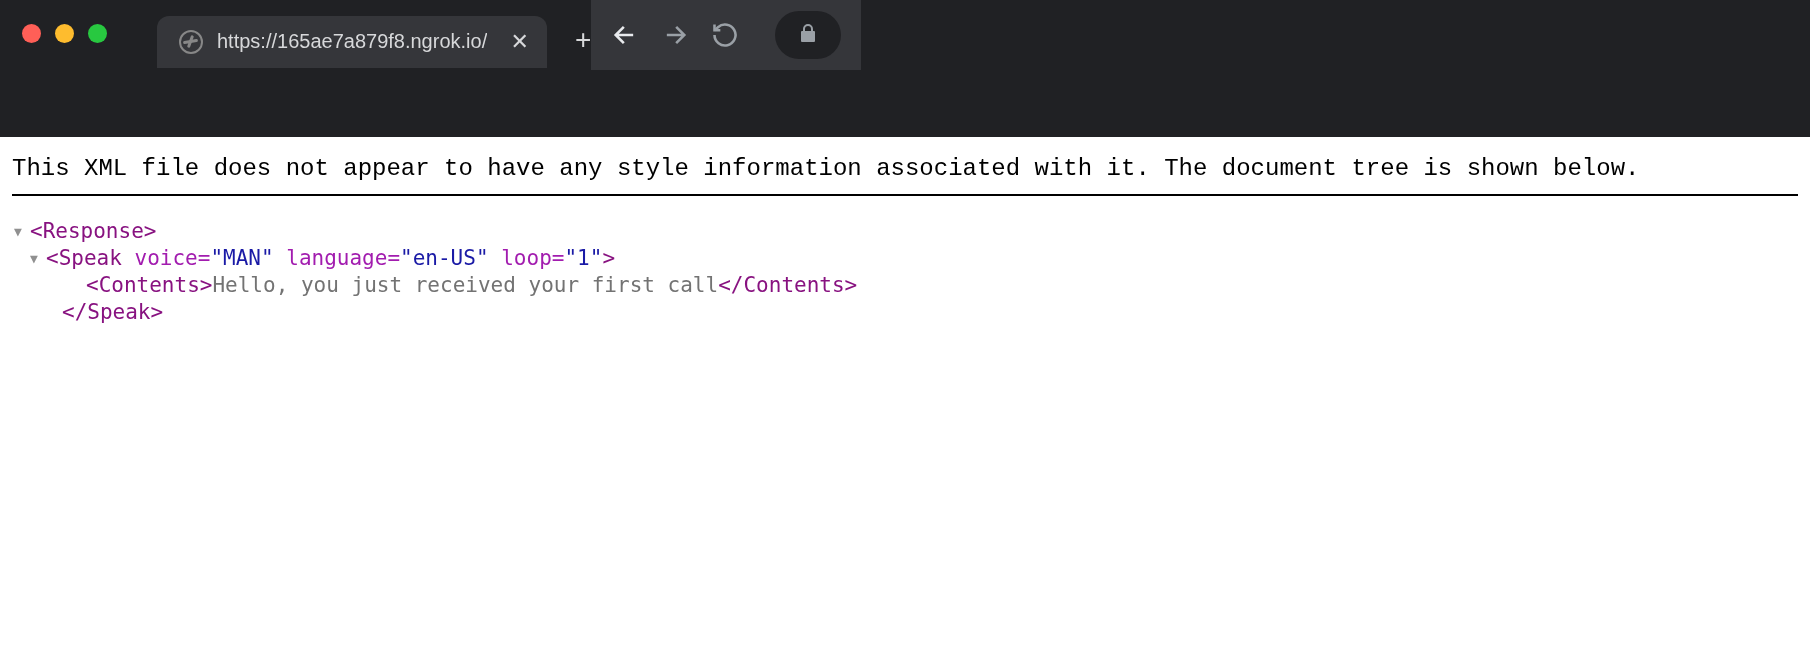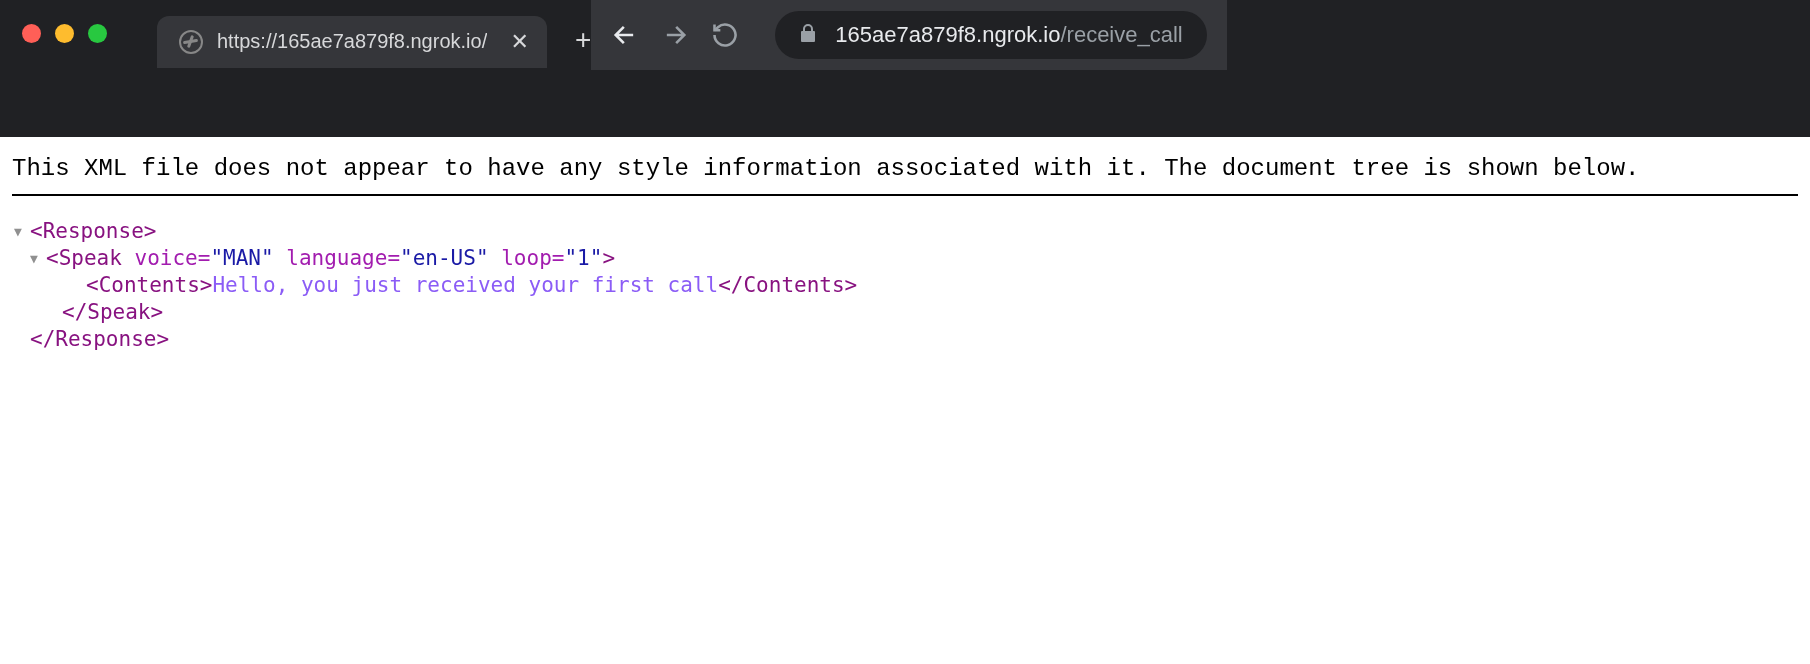--- a/index.html
+++ b/index.html
@@ -166,21 +166,21 @@
       width: 14px;
       vertical-align: middle;
       margin-right: 2px;
     }
     .indent-1 { padding-left: 16px; }
     .indent-3 { padding-left: 72px; }
     .indent-1b { padding-left: 48px; }
     .tag { color: #881280; }
     .attr-name { color: #a21caf; }
     .attr-value { color: #1a1aa6; }
-    .text-content { color: #8b5cf6; }
+    .text-content { color: #737373; }
   </style>
 </head>
 <body>
 
 <div class="browser-chrome">
   <div class="tab-bar">
     <div class="traffic-lights">
       <div class="traffic-light tl-red"></div>
       <div class="traffic-light tl-yellow"></div>
       <div class="traffic-light tl-green"></div>
@@ -208,31 +208,26 @@
           <path d="M3 12a9 9 0 1 0 3-6.7L3 8"></path>
           <path d="M3 3v5h5"></path>
         </svg>
     </div>
     <div class="address-bar">
       <div class="lock-icon">
         <svg viewBox="0 0 18 20" fill="currentColor">
             <path d="M4 8V6a5 5 0 0 1 10 0v2h1a1 1 0 0 1 1 1v9a1 1 0 0 1-1 1H3a1 1 0 0 1-1-1V9a1 1 0 0 1 1-1h1zm2 0h6V6a3 3 0 0 0-6 0v2z"></path>
           </svg>
       </div>
-      <div class="url">
-        <span class="url-domain">165ae7a879f8.ngrok.io</span>
-          <span class="url-path">/receive_call</span>
-      </div>
     </div>
   </div>
 </div>
 
 <div class="page-content">
   <div class="xml-notice">This XML file does not appear to have any style information associated with it. The document tree is shown below.</div>
 
   <div class="xml-tree">
     <div class="xml-line"><span class="disclosure">▼</span><span class="tag">&lt;Response&gt;</span></div>
     <div class="xml-line indent-1"><span class="disclosure">▼</span><span class="tag">&lt;Speak </span><span class="attr-name">voice=</span><span class="attr-value">"MAN"</span><span> </span><span class="attr-name">language=</span><span class="attr-value">"en-US"</span><span> </span><span class="attr-name">loop=</span><span class="attr-value">"1"</span><span class="tag">&gt;</span></div>
     <div class="xml-line indent-3"><span class="tag">&lt;Contents&gt;</span><span class="text-content">Hello, you just received your first call</span><span class="tag">&lt;/Contents&gt;</span></div>
     <div class="xml-line indent-1b"><span class="tag">&lt;/Speak&gt;</span></div>
-    <div class="xml-line indent-1"><span class="tag">&lt;/Response&gt;</span></div>
   </div>
 </div>
 
 </body></html>

